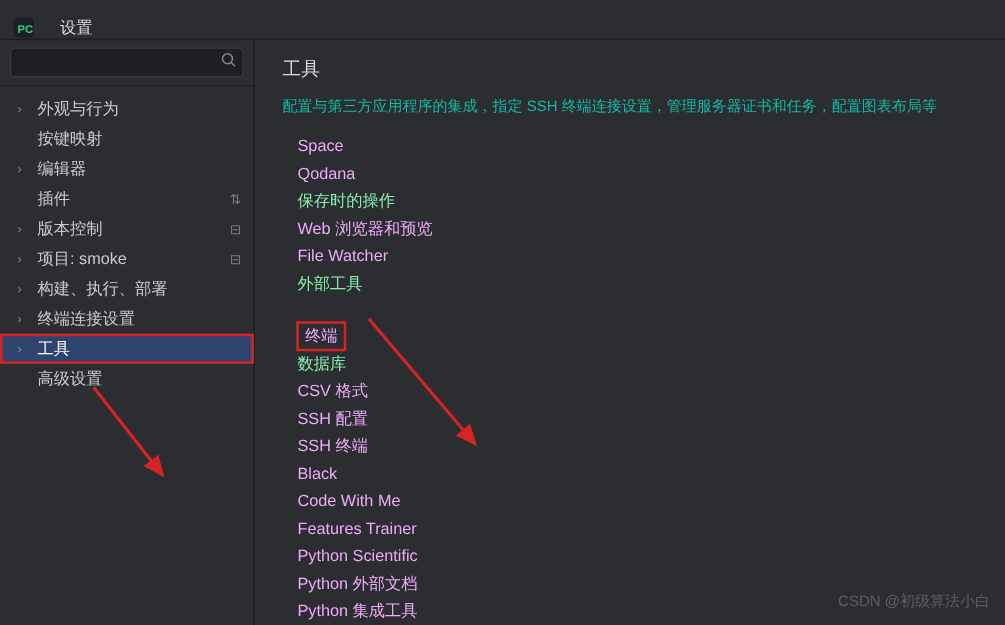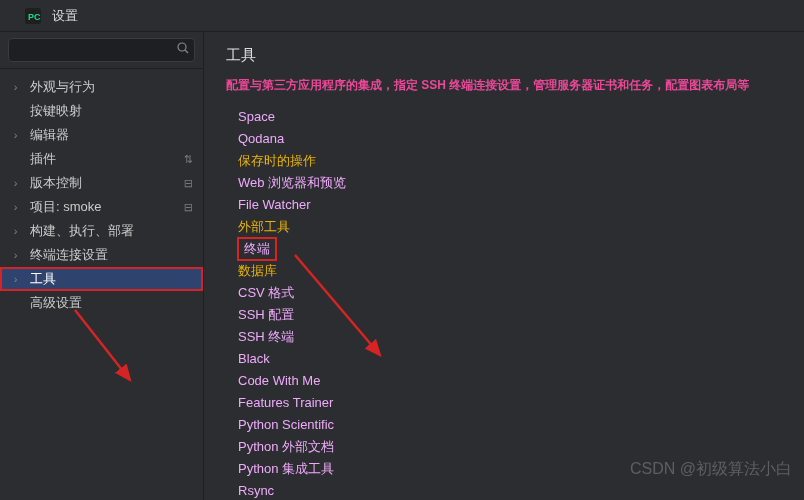--- a/index.html
+++ b/index.html
@@ -9,23 +9,23 @@
       background: #2b2d30;
       color: #bbbbbb;
       font-family: -apple-system, "Segoe UI", sans-serif;
       font-size: 13px;
       overflow: hidden;
       position: relative;
     }
     .titlebar {
       height: 32px;
       display: flex;
-      align-items: center;
-      padding: 0 24px;
-      gap: 10px;
+      align-items: flex-end;
+      padding: 0 10px;
+      gap: 20px;
       background: #2b2d30;
       border-bottom: 1px solid #1e1f22;
     }
     .app-icon {
       width: 18px; height: 18px;
       display: inline-flex;
       align-items: center; justify-content: center;
     }
     .title-text { color: #dddddd; font-size: 13px; }
     .main { display: flex; height: calc(100% - 32px); }
@@ -96,52 +96,52 @@
       padding: 14px 22px;
       overflow: hidden;
     }
     .content-title {
       font-size: 15px;
       color: #dddddd;
       margin-bottom: 12px;
     }
     .content-desc {
       font-size: 12px;
-      color: #ec4899;
+      color: #14b8a6;
       margin-bottom: 12px;
       line-height: 1.4;
-      font-weight: bold;
     }
     .link-list { padding-left: 12px; }
     .link-item {
       height: 22px;
       display: flex;
       align-items: center;
       color: #f0abfc;
       font-size: 13px;
       cursor: pointer;
       width: fit-content;
     }
-    .link-item.gray { color: #eab308; }
+    .link-item.gray { color: #86efac; }
     .link-item.highlight {
       outline: 2px solid #d62424;
       outline-offset: -1px;
       padding: 0 6px;
+      margin-top: 20px;
     }
     .arrow-line {
       position: absolute;
       pointer-events: none;
       z-index: 10;
     }
     .watermark {
       position: absolute;
       right: 12px;
-      bottom: 20px;
+      bottom: 10px;
       color: #6b6b6b;
-      font-size: 16px;
+      font-size: 12px;
       font-family: sans-serif;
       opacity: 0.8;
     }
   </style>
 </head>
 <body>
 
 <div class="titlebar">
   <span class="app-icon">
     <svg width="18" height="18" viewBox="0 0 18 18">

